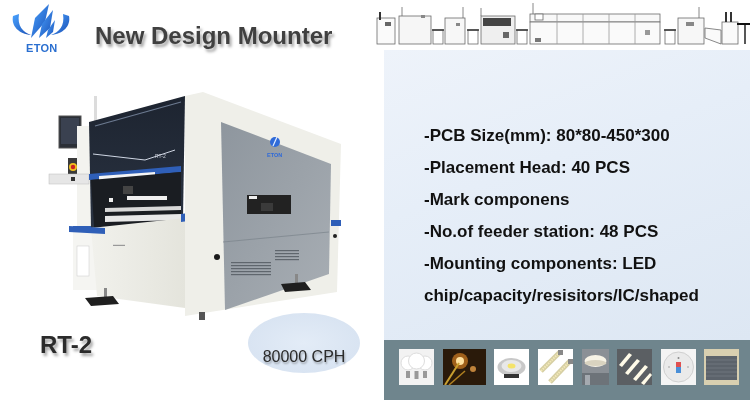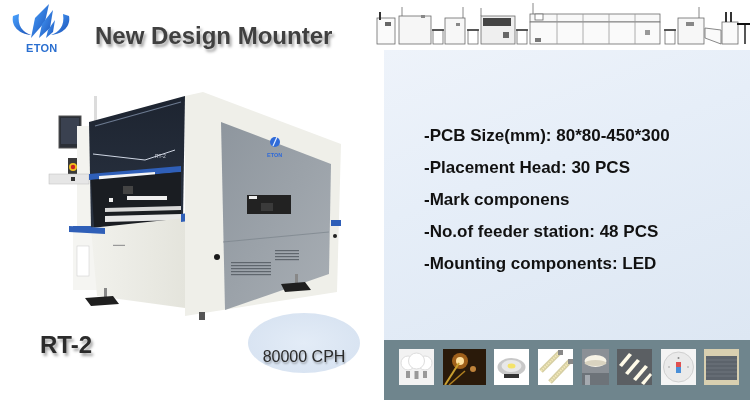--- a/index.html
+++ b/index.html
@@ -223,24 +223,25 @@
     <rect x="350" y="12" width="2" height="10" fill="#333" stroke="none"></rect>
     <rect x="355" y="12" width="2" height="10" fill="#333" stroke="none"></rect>
     <line x1="362" y1="24" x2="375" y2="24" stroke="#111" stroke-width="2"></line>
     <line x1="370" y1="24" x2="370" y2="44" stroke="#111" stroke-width="1.4"></line>
   </svg>
 </div>
 
 <div class="spec-panel">
   <ul class="spec-list">
     <li class="spec-item">-PCB Size(mm): 80*80-450*300</li>
-    <li class="spec-item">-Placement Head: 30 PCS</li>
+    <li class="spec-item">-Placement Head: 40 PCS</li>
     <li class="spec-item">-Mark componens</li>
     <li class="spec-item">-No.of feeder station: 48 PCS</li>
     <li class="spec-item">-Mounting components: LED</li>
+    <li class="spec-item">chip/capacity/resisitors/IC/shaped</li>
   </ul>
 </div>
 
 <div class="product-strip">
 
   <div class="thumb" style="left:15px;width:35px;">
     <svg viewBox="0 0 35 36">
       <rect width="35" height="36" fill="#f2f2f2"></rect>
       <circle cx="9" cy="14" r="7" fill="#ffffff" stroke="#ddd"></circle>
       <circle cx="26" cy="14" r="7" fill="#ffffff" stroke="#ddd"></circle>

